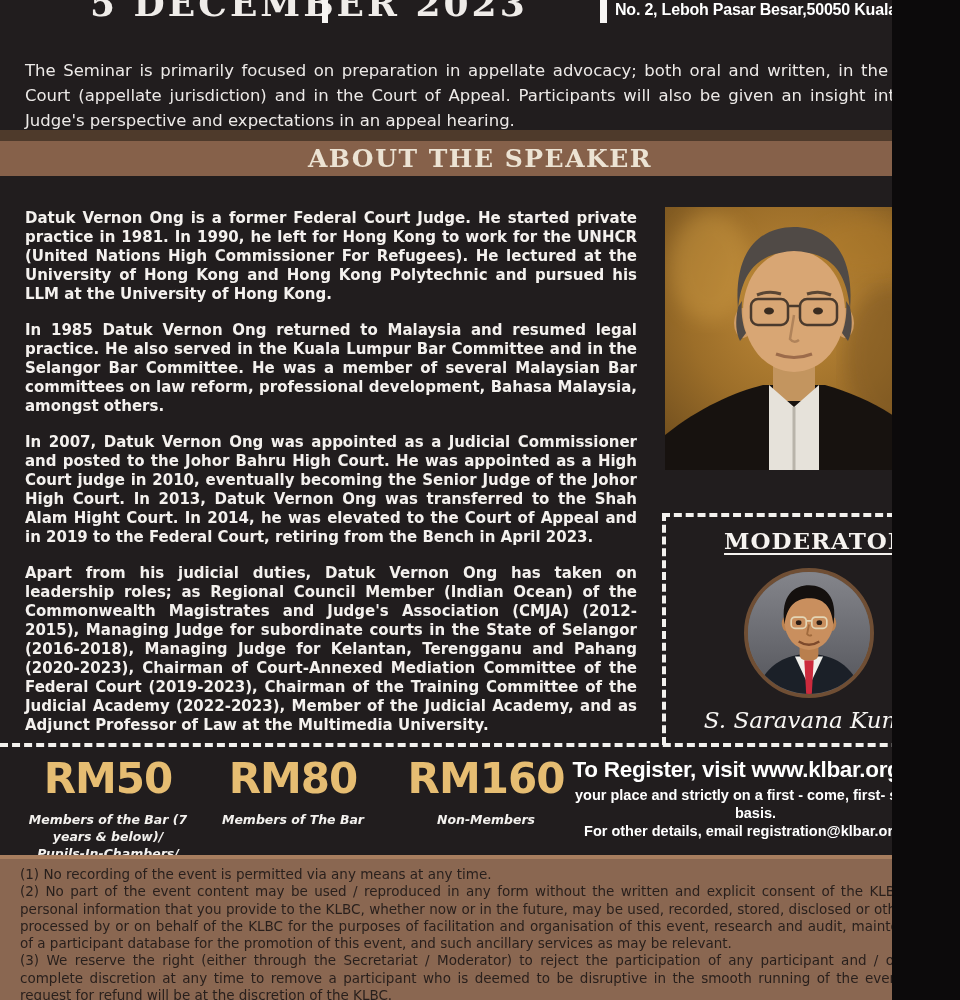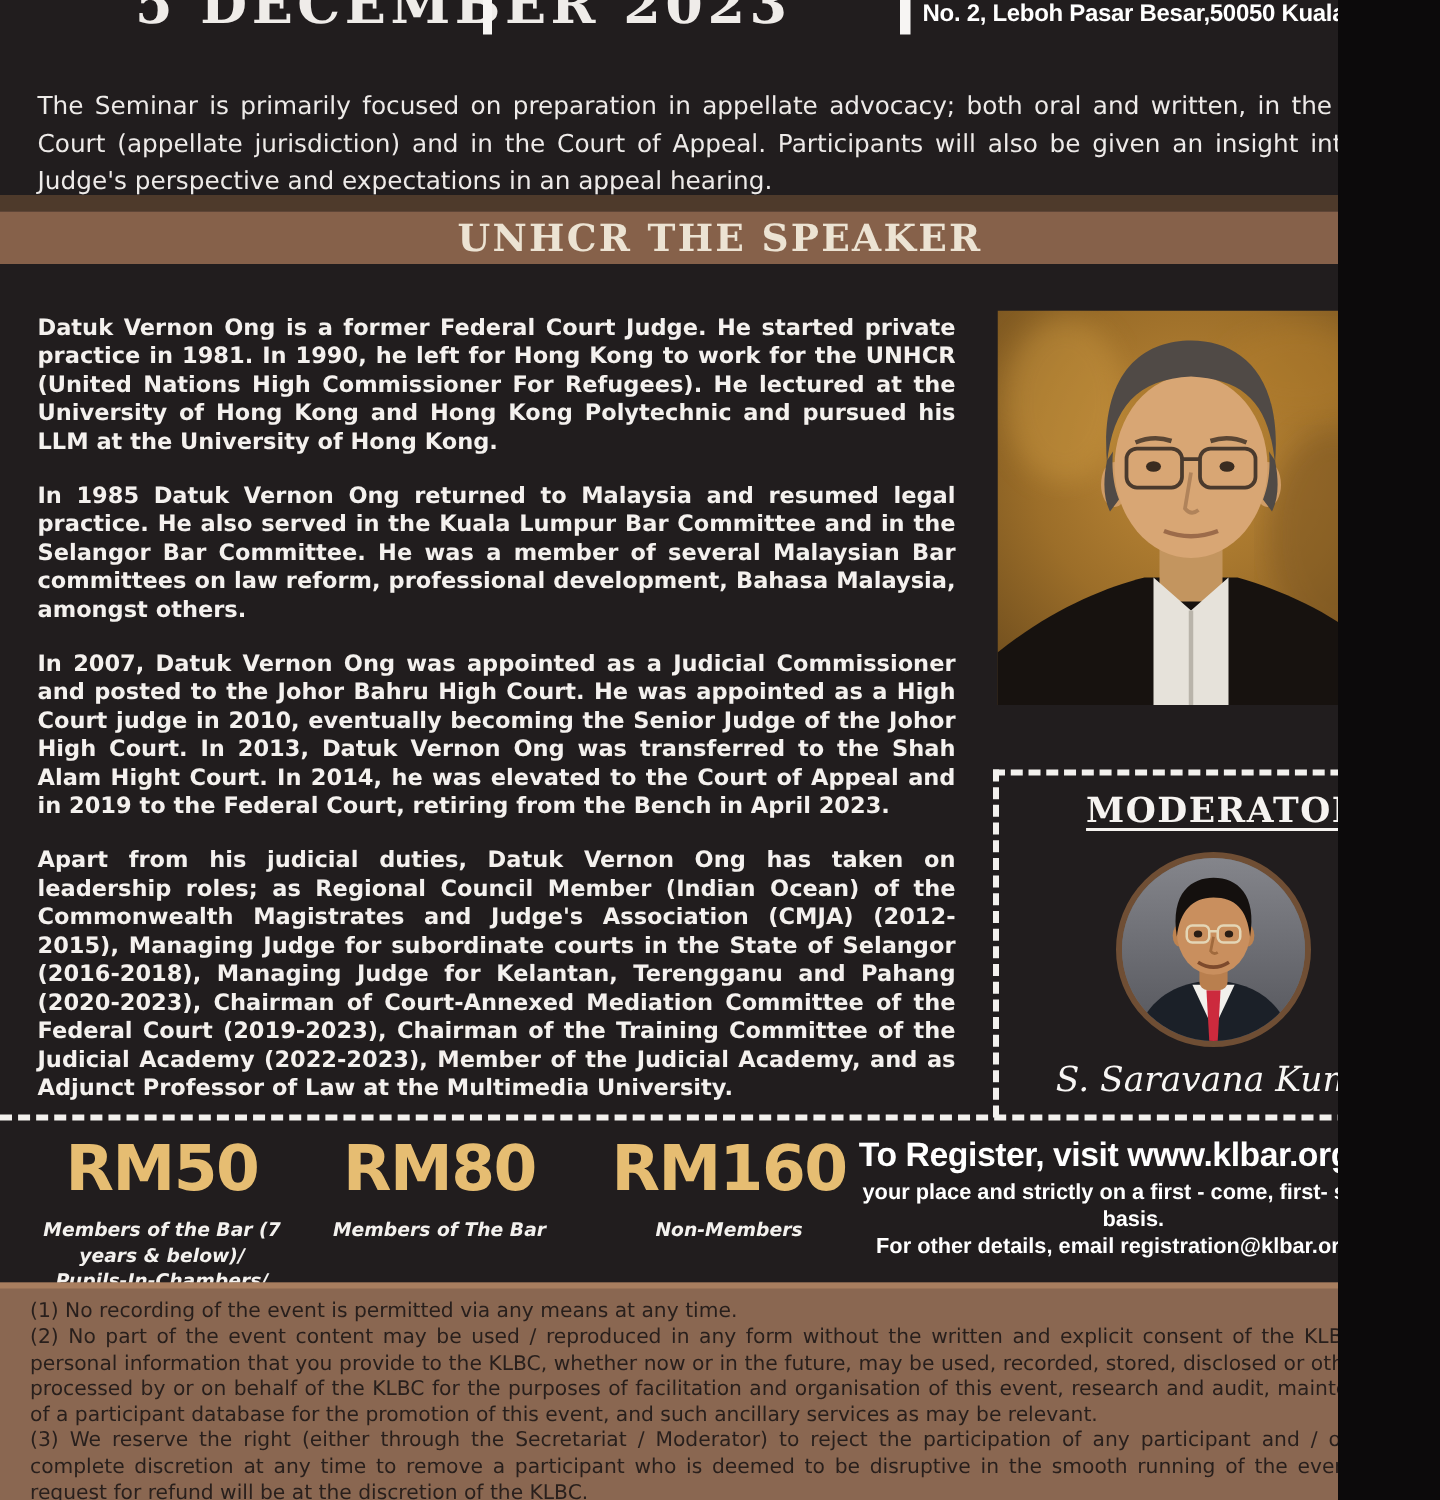--- a/index.html
+++ b/index.html
@@ -113,21 +113,21 @@
 
   <div class="abs date">5 DECEMBER 2023</div>
   <div class="abs vbar vbar-left"></div>
   <div class="abs vbar vbar-right"></div>
   <div class="abs address">No. 2, Leboh Pasar Besar,50050 Kuala Lumpur</div>
 
   <div class="abs intro">The Seminar is primarily focused on preparation in appellate advocacy; both oral and written, in the Hight Court (appellate jurisdiction) and in the Court of Appeal. Participants will also be given an insight into the Judge's perspective and expectations in an appeal hearing.</div>
 
   <div class="abs band-dark"></div>
   <div class="abs band">
-    <span class="band-title">UNHCR THE SPEAKER</span>
+    <span class="band-title">ABOUT THE SPEAKER</span>
   </div>
 
   <div class="abs bio">
     <p>Datuk Vernon Ong is a former Federal Court Judge. He started private practice in 1981. In 1990, he left for Hong Kong to work for the UNHCR (United Nations High Commissioner For Refugees). He lectured at the University of Hong Kong and Hong Kong Polytechnic and pursued his LLM at the University of Hong Kong.</p>
     <p>In 1985 Datuk Vernon Ong returned to Malaysia and resumed legal practice. He also served in the Kuala Lumpur Bar Committee and in the Selangor Bar Committee. He was a member of several Malaysian Bar committees on law reform, professional development, Bahasa Malaysia, amongst others.</p>
     <p>In 2007, Datuk Vernon Ong was appointed as a Judicial Commissioner and posted to the Johor Bahru High Court. He was appointed as a High Court judge in 2010, eventually becoming the Senior Judge of the Johor High Court. In 2013, Datuk Vernon Ong was transferred to the Shah Alam Hight Court. In 2014, he was elevated to the Court of Appeal and in 2019 to the Federal Court, retiring from the Bench in April 2023.</p>
     <p>Apart from his judicial duties, Datuk Vernon Ong has taken on leadership roles; as Regional Council Member (Indian Ocean) of the Commonwealth Magistrates and Judge's Association (CMJA) (2012-2015), Managing Judge for subordinate courts in the State of Selangor (2016-2018), Managing Judge for Kelantan, Terengganu and Pahang (2020-2023), Chairman of Court-Annexed Mediation Committee of the Federal Court (2019-2023), Chairman of the Training Committee of the Judicial Academy (2022-2023), Member of the Judicial Academy, and as Adjunct Professor of Law at the Multimedia University.</p>
   </div>
 
   <div class="abs speaker-photo">

